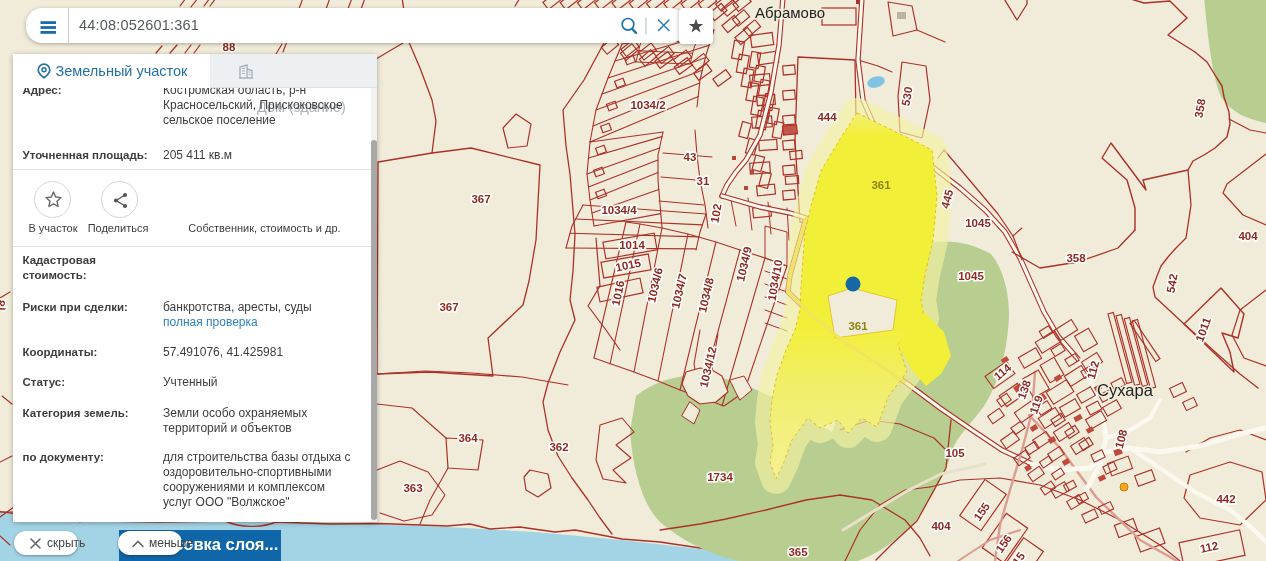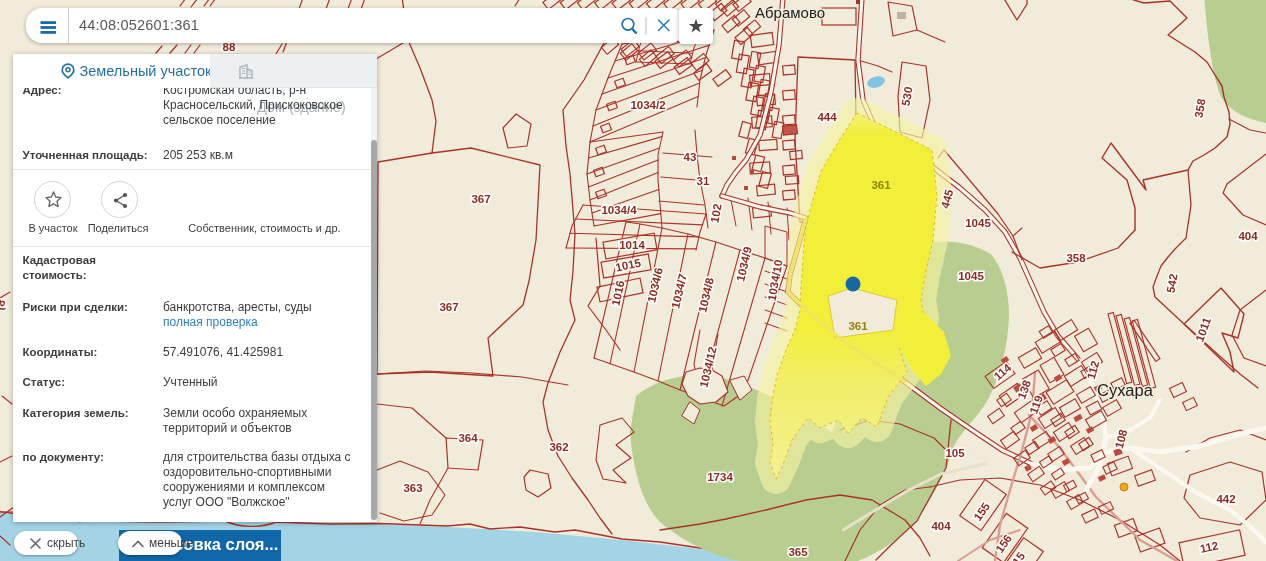--- a/index.html
+++ b/index.html
@@ -5,21 +5,21 @@
 html,body { width:1266px; height:561px; overflow:hidden; font-family:"Liberation Sans", sans-serif; }
 #map { position:absolute; left:0; top:0; }
 .sbar { position:absolute; left:26px; top:8px; width:660px; height:35px; background:#fff; border-radius:16px;
         box-shadow:0 1px 4px rgba(0,0,0,.3); z-index:20; }
 .star-btn { position:absolute; left:679px; top:8px; width:34px; height:36px; background:#fff; border-radius:4px;
         box-shadow:0 1px 4px rgba(0,0,0,.3); z-index:20; }
 .panel { position:absolute; left:13px; top:54px; width:364px; height:468px; background:#fff; z-index:15;
         box-shadow:0 1px 5px rgba(0,0,0,.3); }
 .tabs { position:absolute; left:0; top:0; width:100%; height:34px; }
 .tab1 { position:absolute; left:0; top:0; width:211px; height:34px; background:#fff; color:#2471a3;
-        font-size:14.5px; line-height:34px;margin-left:24px; }
+        font-size:14.5px; line-height:34px; }
 .tab2 { position:absolute; left:197px; top:0; width:167px; height:34px; background:#edf0f3; color:#a9b3bc;
         font-size:14.5px; line-height:34px; box-shadow:inset 0 -1px 0 rgba(0,0,0,.06); }
 .plabel { position:absolute; left:9.5px; font-size:11.5px; line-height:15px; color:#3d3d3d; font-weight:bold; }
 .pval { position:absolute; left:150px; width:192px; font-size:12px; line-height:15px; color:#3d3d3d; }
 .plink { color:#2d82c4; }
 .divider { position:absolute; left:0; width:100%; height:1px; background:#e4e4e4; }
 .circbtn { position:absolute; width:37px; height:37px; border-radius:50%; background:#fff; border:1px solid #d5d5d5; }
 .greenbtn { position:absolute; left:157.5px; top:92.5px; width:188px; height:39px; border-radius:20px; background:#2fa84f;
         color:#fff; font-weight:bold; font-size:14px; text-align:center; line-height:39px; box-shadow:0 1px 3px rgba(0,0,0,.25);}
 .cap { position:absolute; font-size:11px; color:#3d3d3d; text-align:center; }
@@ -426,21 +426,21 @@
         <path d="M3,15 L3,4 L10,2 L10,15 M10,6 L15,7.5 L15,15 M2,15 L16,15" fill="none" stroke="#a9b3bc" stroke-width="1.4"></path>
         <path d="M5,5.5 h3 M5,8 h3 M5,10.5 h3 M11.5,9 h2 M11.5,11.5 h2" stroke="#a9b3bc" stroke-width="1"></path>
       </svg>
       <span style="position:absolute;left:47px;margin-top:36px;">Дом (здание)</span>
     </div>
   </div>
   <div style="position:absolute;left:0;top:34px;width:358px;height:434px;overflow:hidden;">
     <div class="plabel" style="top:-5px;">Адрес:</div>
     <div class="pval" style="top:-5px;">Костромская область, р-н Красносельский, Прискоковское сельское поселение</div>
     <div class="plabel" style="top:59.5px;">Уточненная площадь:</div>
-    <div class="pval" style="top:59.5px;">205 253 кв.м</div>
+    <div class="pval" style="top:59.5px;">205 411 кв.м</div>
     <div class="divider" style="top:81px;"></div>
     <div class="circbtn" style="left:20.5px;top:93px;">
       <svg width="37" height="37">
           <path d="M18.5,10 L20.7,15 L26,15.6 L22,19.2 L23.1,24.5 L18.5,21.8 L13.9,24.5 L15,19.2 L11,15.6 L16.3,15 Z" fill="none" stroke="#666" stroke-width="1.4" stroke-linejoin="round"></path>
         </svg>
     </div>
     <div class="circbtn" style="left:87.5px;top:93px;">
       <svg width="37" height="37">
         <circle cx="23" cy="13" r="2.1" fill="#555"></circle>
         <circle cx="14" cy="18.5" r="2.1" fill="#555"></circle>

